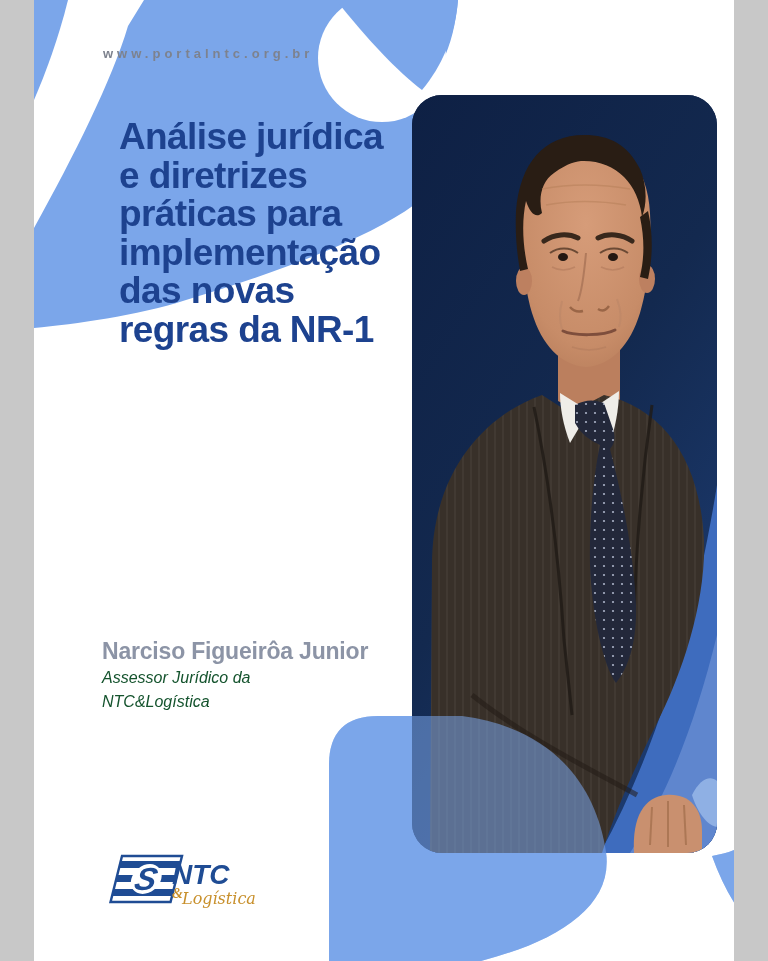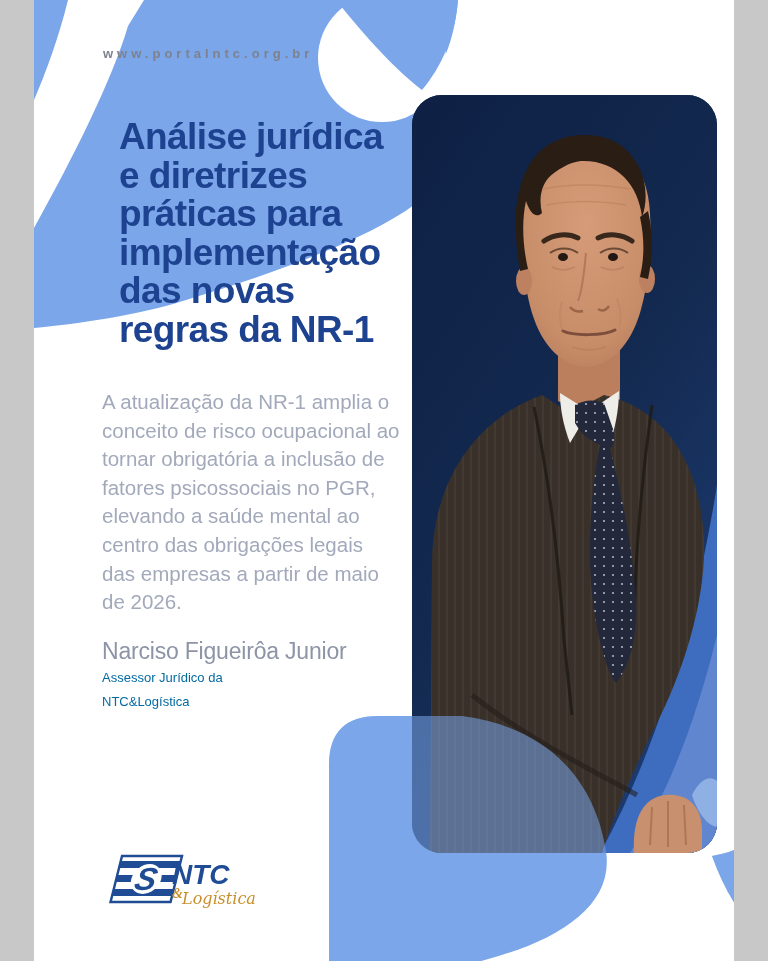--- a/index.html
+++ b/index.html
@@ -23,25 +23,25 @@
     font-size:37px;line-height:38.5px;font-weight:800;letter-spacing:-0.6px;
     color:#1d428f;white-space:pre-line;
   }
   .summary{
     position:absolute;left:68px;top:388px;width:312px;z-index:5;margin:0;
     font-size:20.5px;line-height:28.6px;font-weight:400;color:#a2a9bb;
     white-space:pre-line;
   }
   .author-name{
     position:absolute;left:68px;top:638px;z-index:5;
-    font-size:23px;font-weight:400;color:#8c94a6;letter-spacing:-0.2px;
+    font-size:23px;font-weight:700;color:#8c94a6;letter-spacing:-0.2px;
   }
   .author-role{
     position:absolute;left:68px;top:666px;z-index:5;
-    font-size:13px;line-height:24px;color:#0369a1;white-space:pre-line;
+    font-size:16px;line-height:24px;color:#14532d;white-space:pre-line;font-style:italic;
   }
 
   
   .photo-card{
     position:absolute;left:378px;top:95px;width:305px;height:758px;z-index:3;
     border-radius:30px;overflow:hidden;background:#12264f;
   }
 
   
   .badge{
@@ -73,28 +73,20 @@
     <path d="M302,0 L424,0 C421,36 408,66 388,90 C364,72 332,38 302,0 Z" fill="#7BA6EA"></path>
   </svg>
 
   <div class="url-text">www.portalntc.org.br</div>
   <h1 class="title">Análise jurídica
 e diretrizes
 práticas para
 implementação
 das novas
 regras da NR-1</h1>
-  <p class="summary">A atualização da NR-1 amplia o
-conceito de risco ocupacional ao
-tornar obrigatória a inclusão de
-fatores psicossociais no PGR,
-elevando a saúde mental ao
-centro das obrigações legais
-das empresas a partir de maio
-de 2026.</p>
   <div class="author-name">Narciso Figueirôa Junior</div>
   <div class="author-role">Assessor Jurídico da
 NTC&amp;Logística</div>
 
   <div class="photo-card">
     <svg width="305" height="758" viewBox="0 0 305 758">
       <defs>
         <linearGradient id="bgGrad" x1="0" y1="0" x2="0.6" y2="1">
           <stop offset="0" stop-color="#0e2044"></stop>
           <stop offset="0.55" stop-color="#13294f"></stop>

